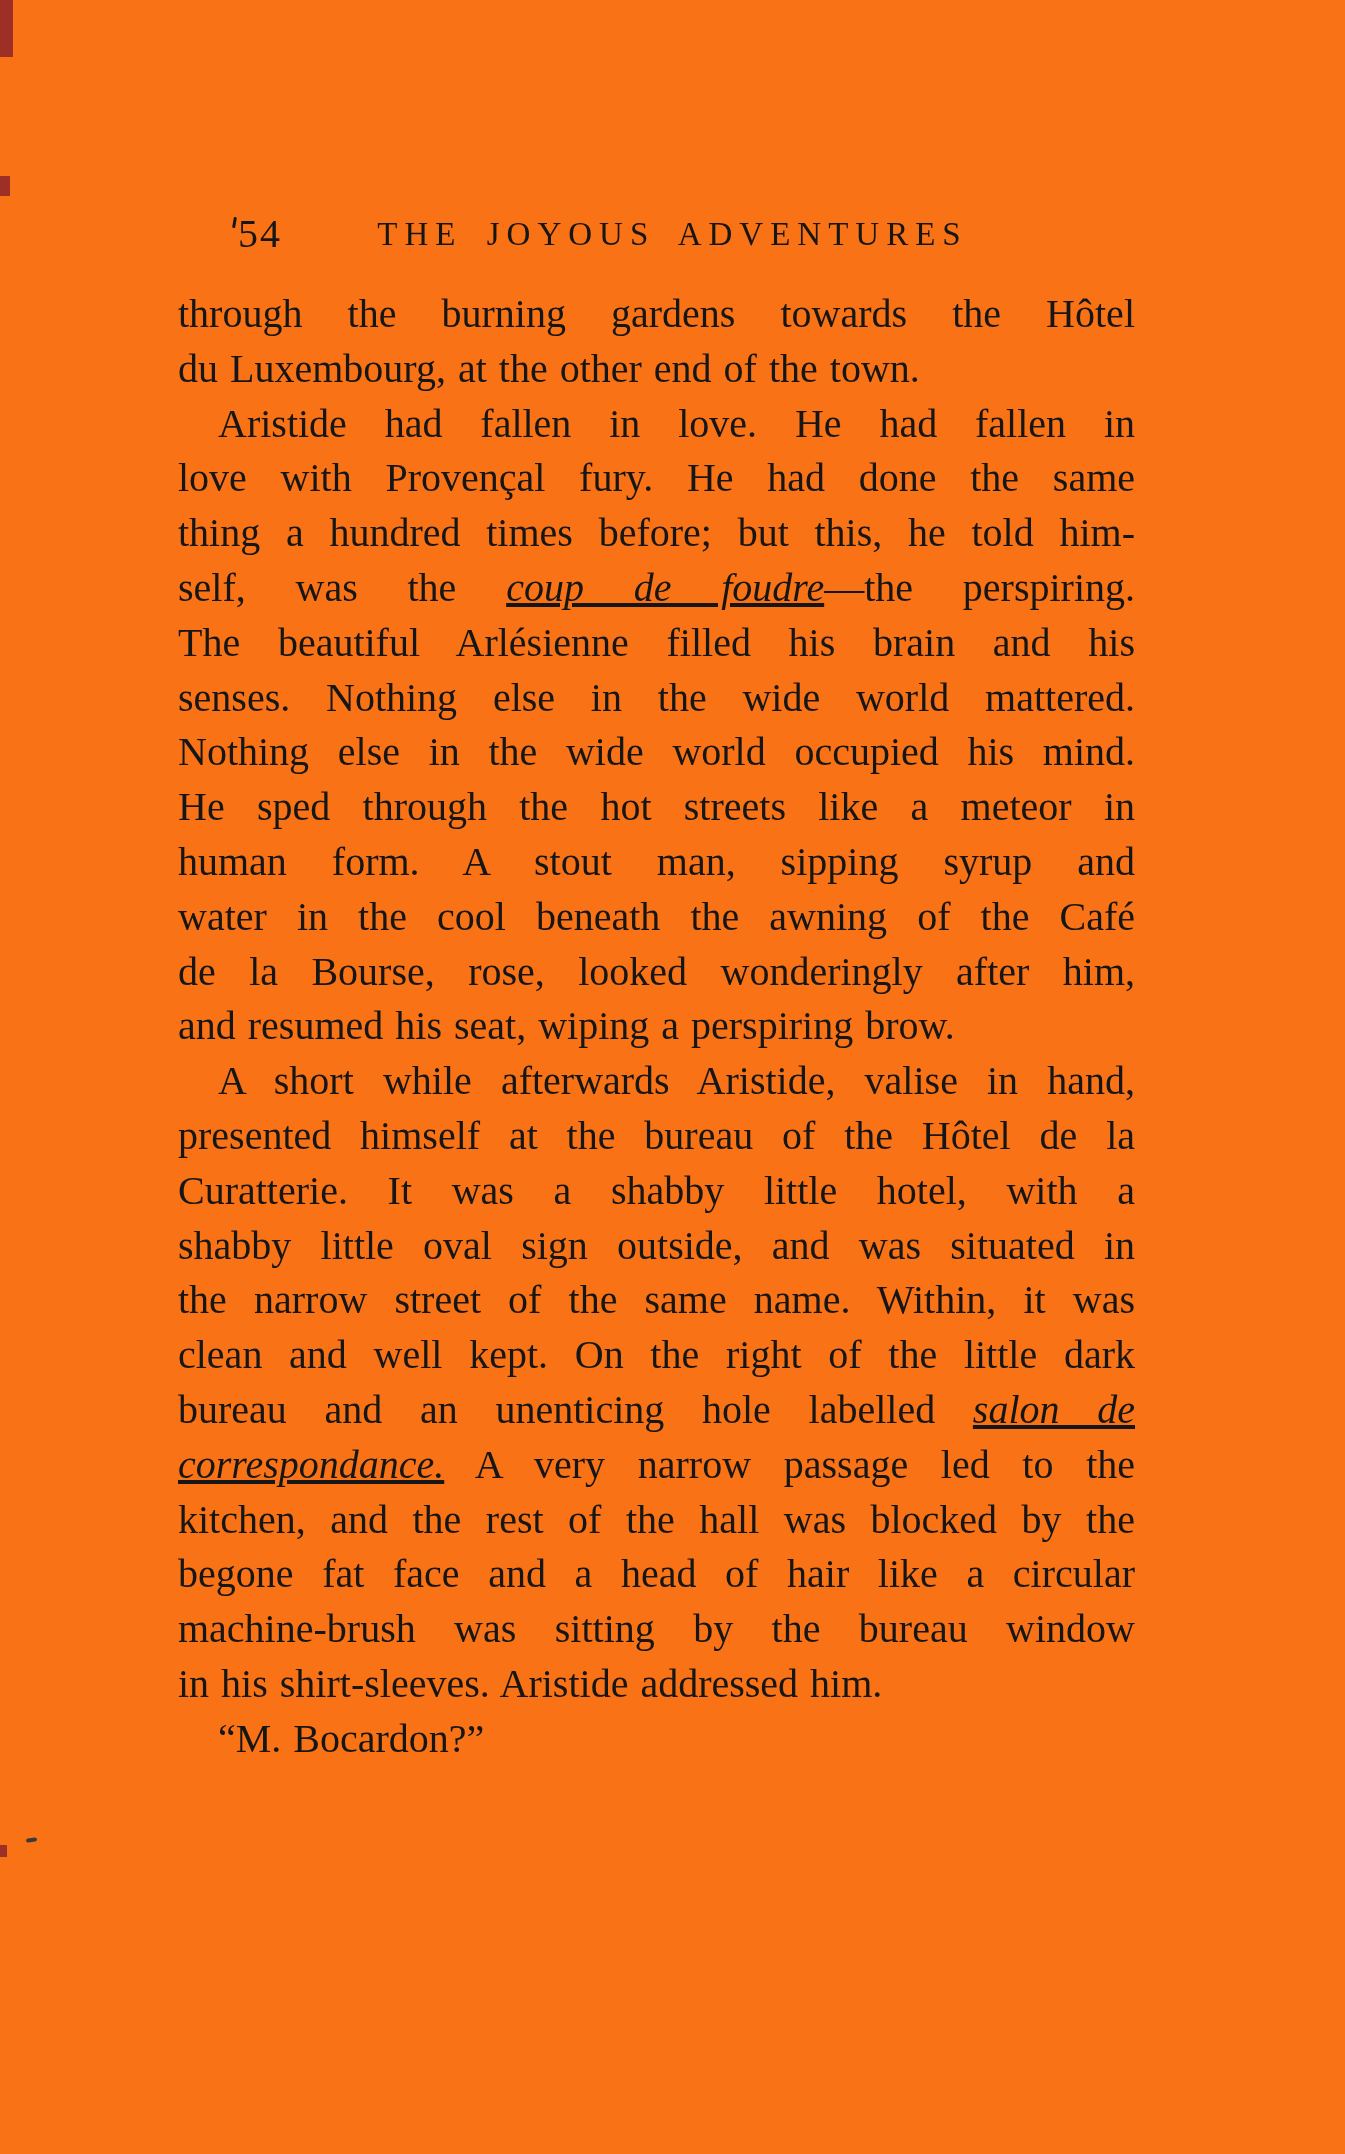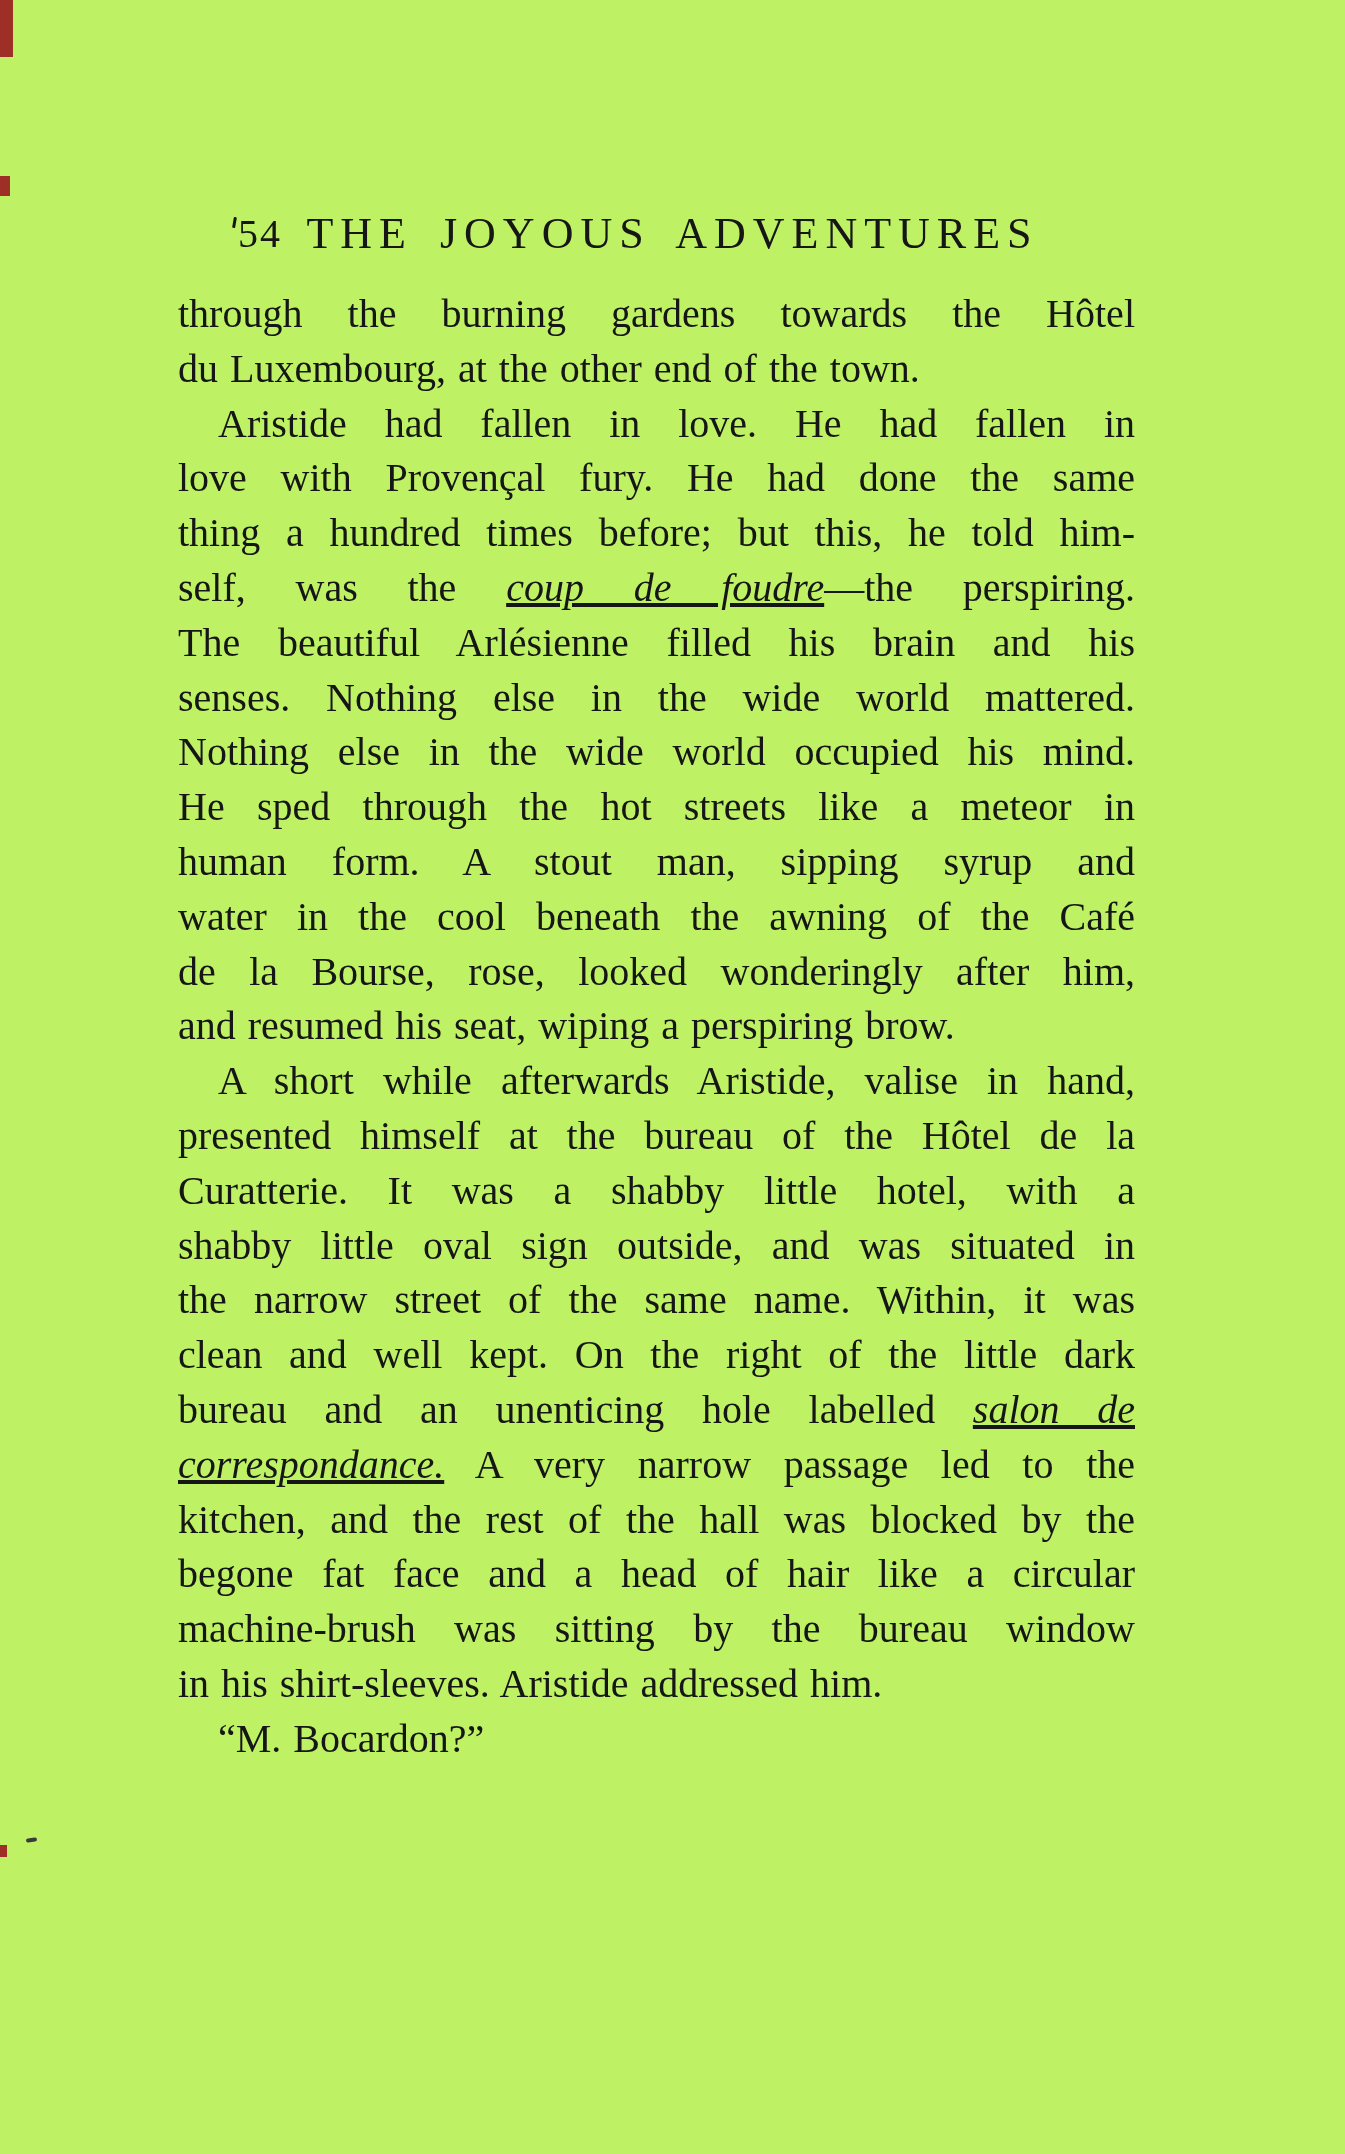--- a/index.html
+++ b/index.html
@@ -7,21 +7,21 @@
     padding: 0;
   }
   body {
     background: #ffffff;
     font-family: "Liberation Serif", serif;
   }
   .page {
     position: relative;
     width: 1345px;
     height: 2154px;
-    background: #bef264;
+    background: #f97316;
     overflow: hidden;
     color: #161616;
   }
   
   .scan-mark { position: absolute; }
   .scan-mark.corner { left: 0; top: 0; width: 13px; height: 57px; }
   .scan-mark.edge   { left: 0; top: 176px; width: 10px; height: 20px; }
   .scan-mark.dot    { left: 0; top: 1845px; width: 7px; height: 12px; }
   .pencil-dash {
     position: absolute;
@@ -50,21 +50,21 @@
     left: 238px; top: 0;
     font-size: 40px;
     line-height: 44px;
     letter-spacing: 2px;
   }
   .title {
     position: absolute;
     left: 50%; top: 0;
     transform: translateX(-50%);
     white-space: nowrap;
-    font-size: 44px;
+    font-size: 33px;
     line-height: 44px;
     letter-spacing: 7px;
     word-spacing: 9px;
   }
   
   .textblock {
     position: absolute;
     left: 178px; top: 287px;
     width: 957px;
   }

